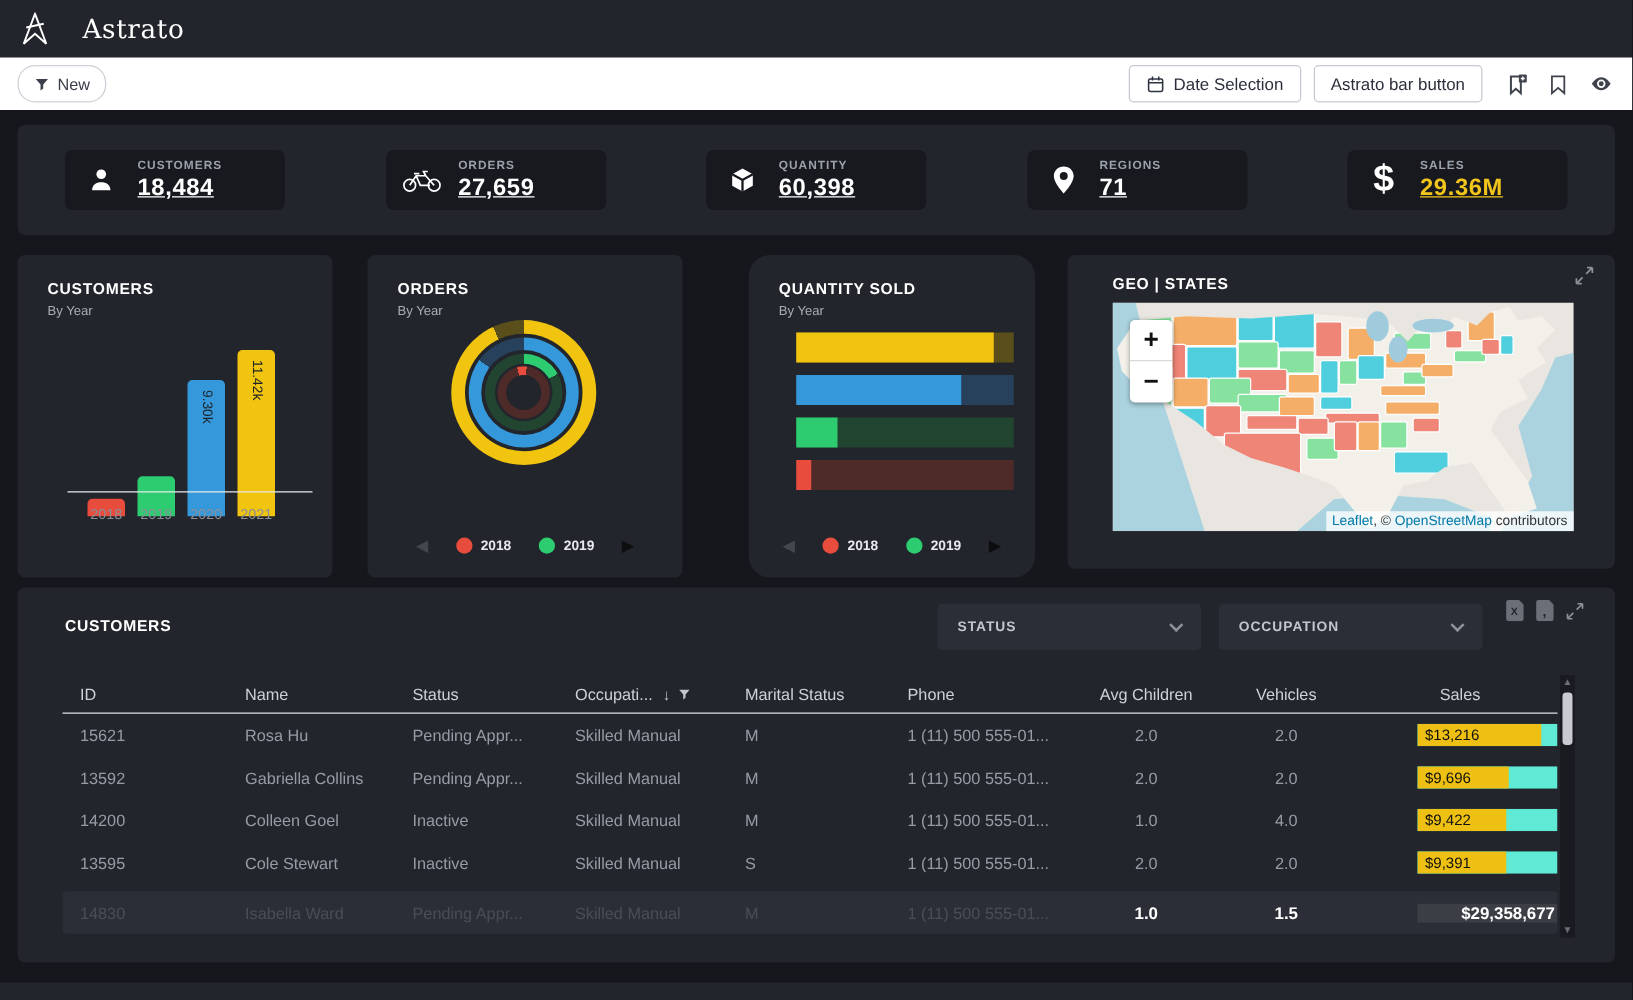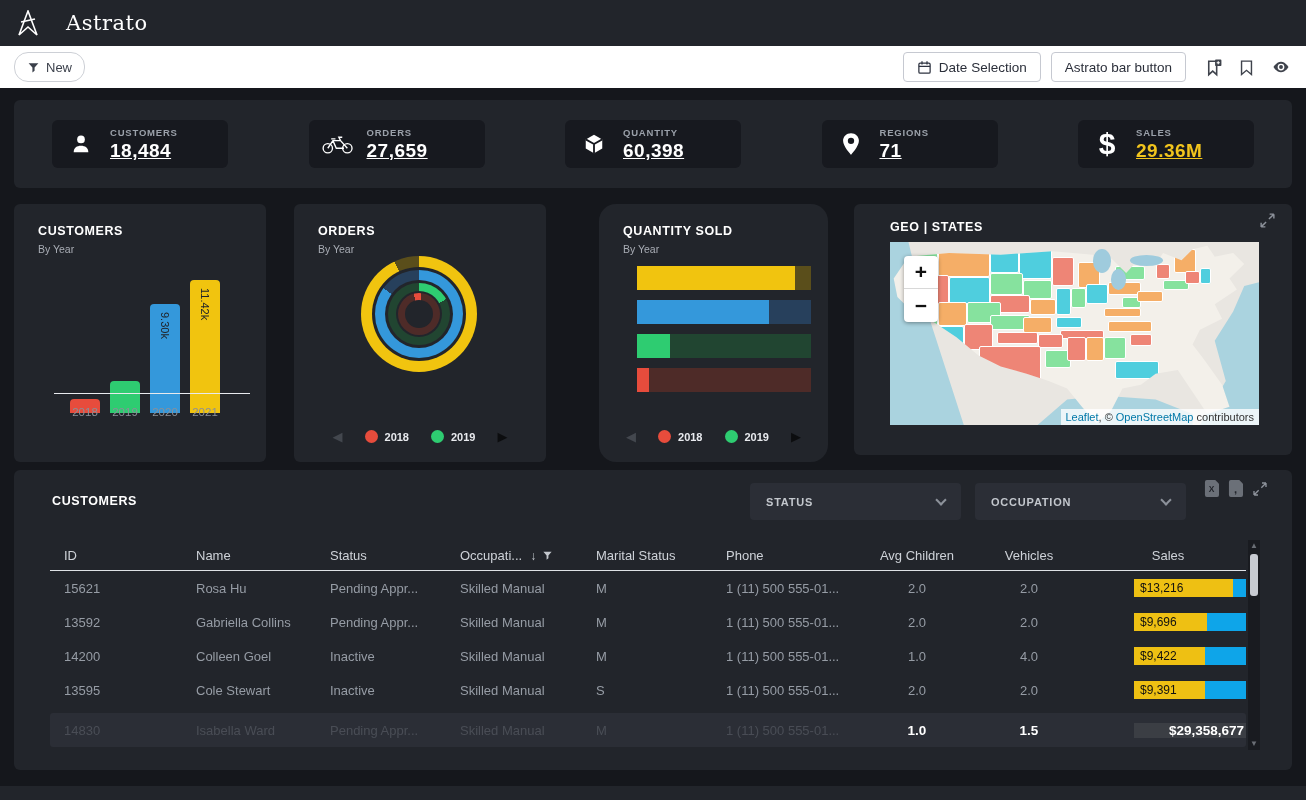--- a/index.html
+++ b/index.html
@@ -89,21 +89,21 @@
 
   #grid { position:absolute; left:36px; top:70px; width:1196px; }
   .grid-row { display:grid; grid-template-columns:132px 134px 130px 136px 130px 152px 90px 134px 1fr;
               align-items:center; height:34px; padding-left:14px; }
   #grid-head { height:31px; border-bottom:1px solid #dfe2e6; color:#ced2d8; font-size:13px; }
   .cell { color:#969ca5; font-size:13px; white-space:nowrap; overflow:hidden; }
   .cell.num { text-align:center; padding-right:12px; }
   #grid-head .cell { color:#ced2d8; }
   .hdr-icons { display:inline-flex; align-items:center; gap:6px; margin-left:8px; color:#c3c7cd; font-size:12px; }
   .sales-cell { display:flex; justify-content:flex-end; }
-  .sales-bar { position:relative; width:112px; height:18px; background:#0ea5e9; overflow:hidden; }
+  .sales-bar { position:relative; width:112px; height:18px; background:#5eead4; overflow:hidden; }
   .sales-fill { position:absolute; left:0; top:0; height:18px; }
   .sales-text { position:absolute; left:6px; top:1.5px; color:#111; font-size:12px; }
   .total-row { background:#2b2e36; border-radius:3px; margin-top:6px; }
   .total-row .ghost { opacity:.28; }
   .total-row .bold { color:#fff; font-weight:bold; font-size:13.5px; }
   .total-sales { position:relative; display:flex; justify-content:flex-end; align-items:center; }
   .total-ghost-bar { position:absolute; right:0; width:112px; height:18px; background:#46494f; opacity:.6; }
   .total-sales span { position:relative; color:#fff; font-weight:bold; font-size:13.5px; padding-right:2px; }
 
   #tbl-scroll { position:absolute; right:32px; top:70px; width:12px; height:210px; background:#191b20;

